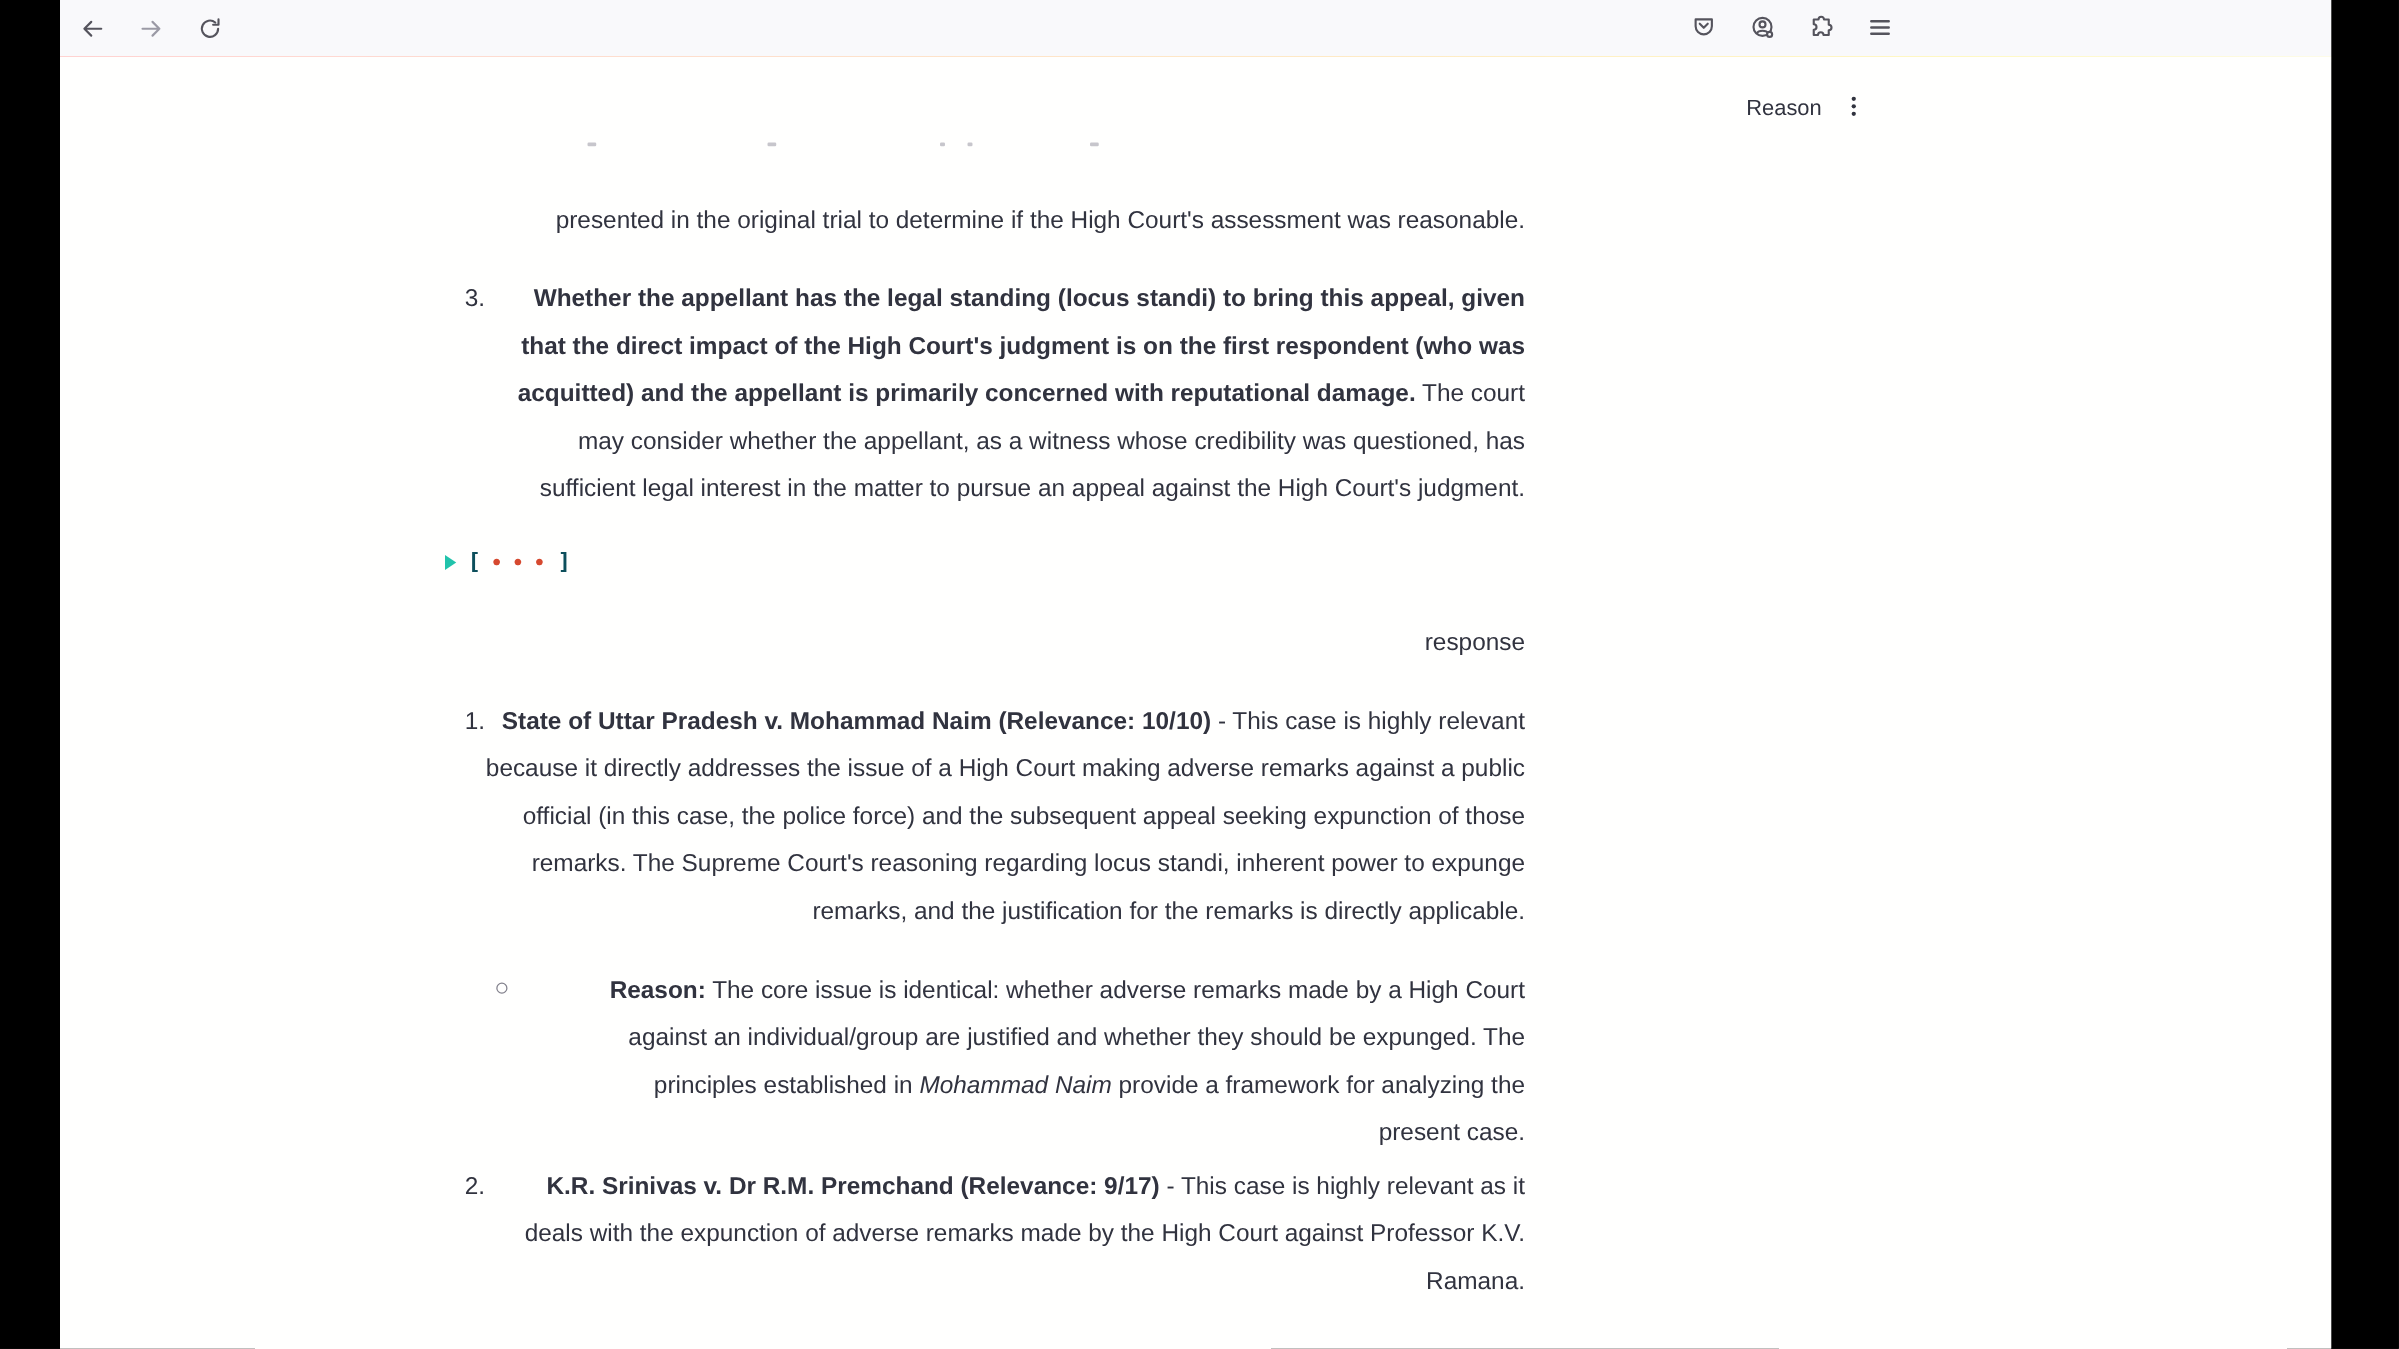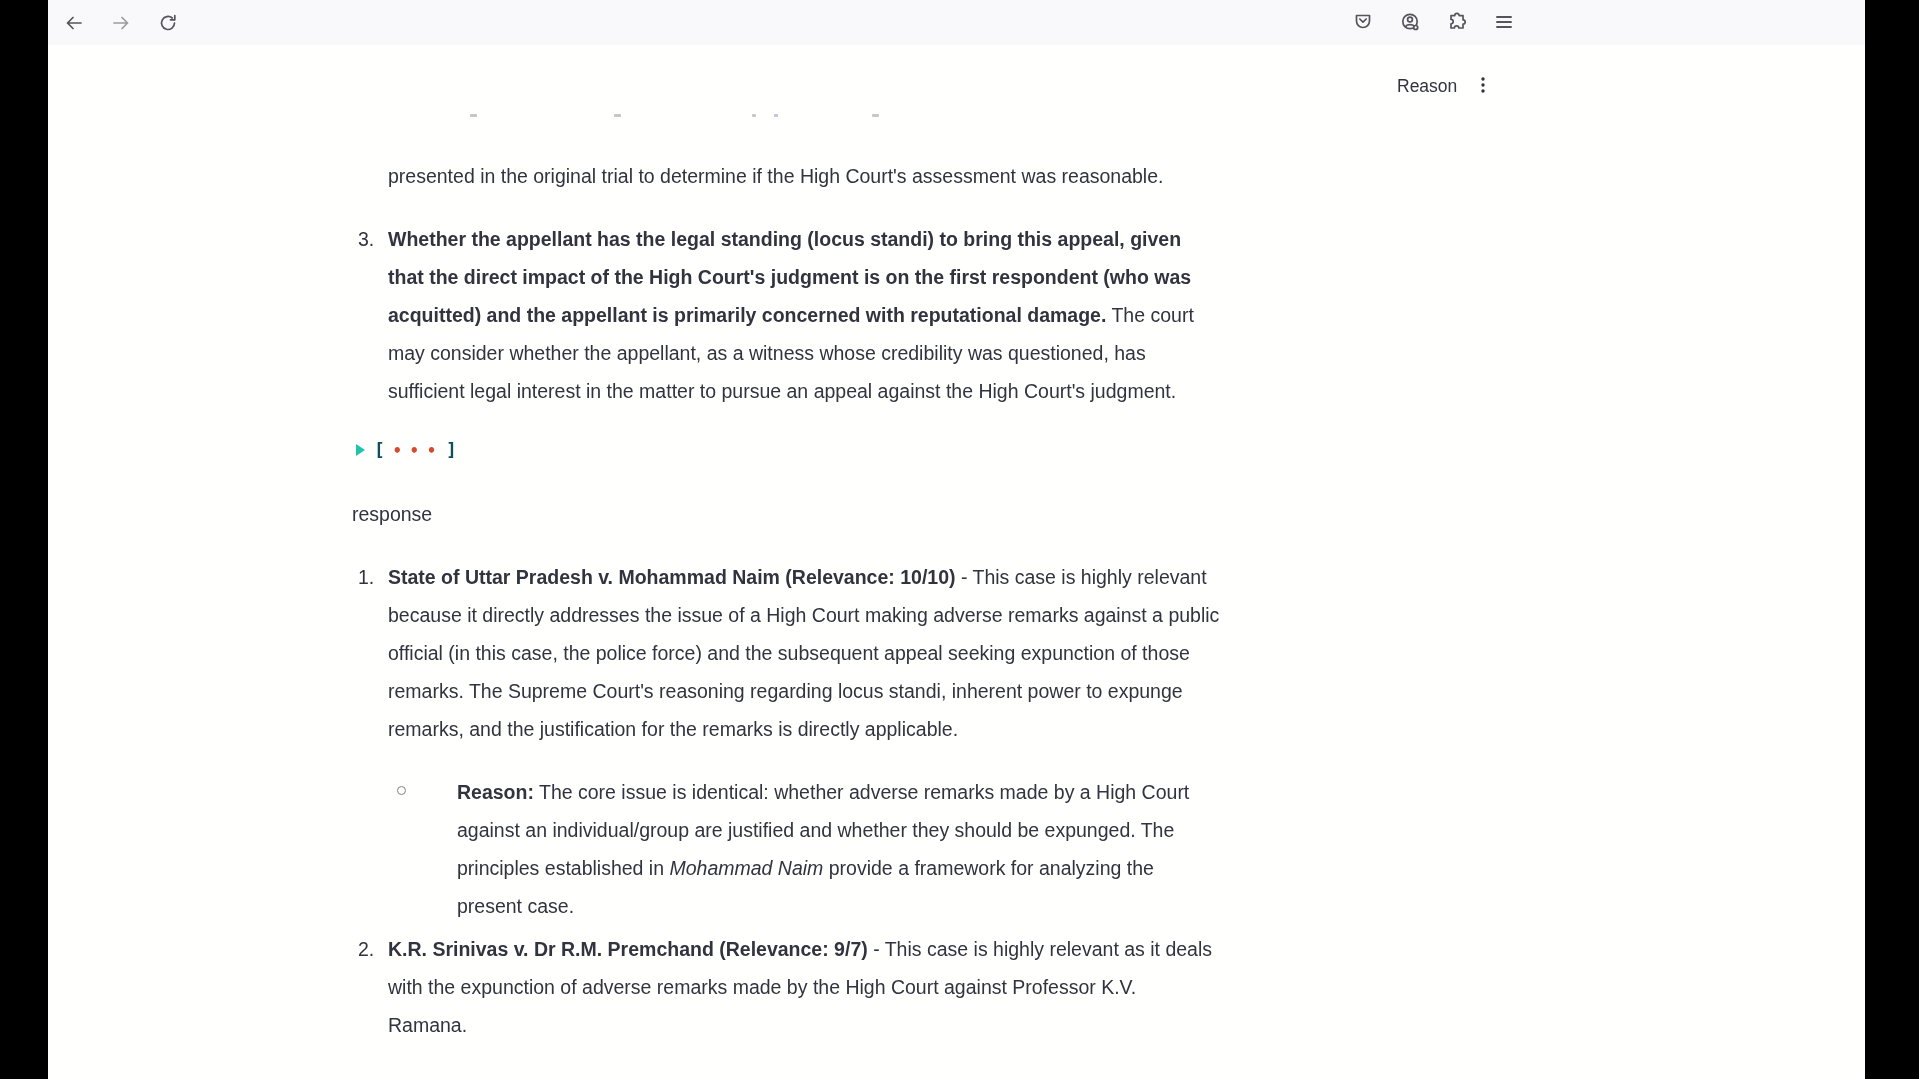--- a/index.html
+++ b/index.html
@@ -36,21 +36,21 @@
             cursor:pointer; padding:4px 6px; }
   .kebab { position:absolute; left:1420px; top:25px; width:30px; height:30px;
            display:flex; align-items:center; justify-content:center; cursor:pointer; }
   .kebab svg { width:18px; height:18px; fill:#31333f; }
 
   
   .main { position:absolute; left:304px; top:0; width:868px; padding-top:112px;
           color:#31333f; font-size:19.5px; line-height:38px; }
   .clip-marks { position:absolute; top:69px; left:0; width:100%; height:5px; }
   .clip-marks i { position:absolute; top:0; height:3px; background:#c7c6cc; border-radius:1px; }
-  .block { margin-bottom:25px; }
+  .block { margin-bottom:25px;text-align:right; }
   .li-row { display:flex; }
   .li-num { width:36px; flex:0 0 36px; padding-left:6px; }
   .li-body { flex:1; }
   .seg-bold { font-weight:700; }
   .seg-italic { font-style:italic; }
   .sub-bullet { margin:3px 0 5px 36px; display:flex;gap:34px; }
   .sub-marker { width:35px; flex:0 0 35px; padding-top:13px; }
   .sub-marker i { display:block; width:9px; height:9px; margin-left:9px;
                   border:1.6px solid #82818c; border-radius:50%; }
   .json-expander { height:30px; margin-bottom:30px; display:flex; align-items:center;
@@ -177,20 +177,20 @@
               <span class="li-body"><span class="seg-bold">State of Uttar Pradesh v. Mohammad Naim (Relevance: 10/10)</span><span class="seg-normal"> - This case is highly relevant because it directly addresses the issue of a High Court making adverse remarks against a public official (in this case, the police force) and the subsequent appeal seeking expunction of those remarks. The Supreme Court's reasoning regarding locus standi, inherent power to expunge remarks, and the justification for the remarks is directly applicable.</span></span>
             </div>
             <div class="block sub-bullet">
               <span class="sub-marker">
                 <i></i>
               </span>
               <span class="li-body"><span class="seg-bold">Reason:</span><span class="seg-normal"> The core issue is identical: whether adverse remarks made by a High Court against an individual/group are justified and whether they should be expunged. The principles established in </span><span class="seg-italic">Mohammad Naim</span><span class="seg-normal"> provide a framework for analyzing the present case.</span></span>
             </div>
             <div class="block li-row">
               <span class="li-num">2.</span>
-              <span class="li-body"><span class="seg-bold">K.R. Srinivas v. Dr R.M. Premchand (Relevance: 9/7)</span><span class="seg-normal"> - This case is highly relevant as it deals with the expunction of adverse remarks made by the High Court against Professor K.V. Ramana.</span></span>
+              <span class="li-body"><span class="seg-bold">K.R. Srinivas v. Dr R.M. Premchand (Relevance: 9/17)</span><span class="seg-normal"> - This case is highly relevant as it deals with the expunction of adverse remarks made by the High Court against Professor K.V. Ramana.</span></span>
             </div>
           </div>
       </div>
     </div>
 
   </div>
 </div>
 
 </body></html>

